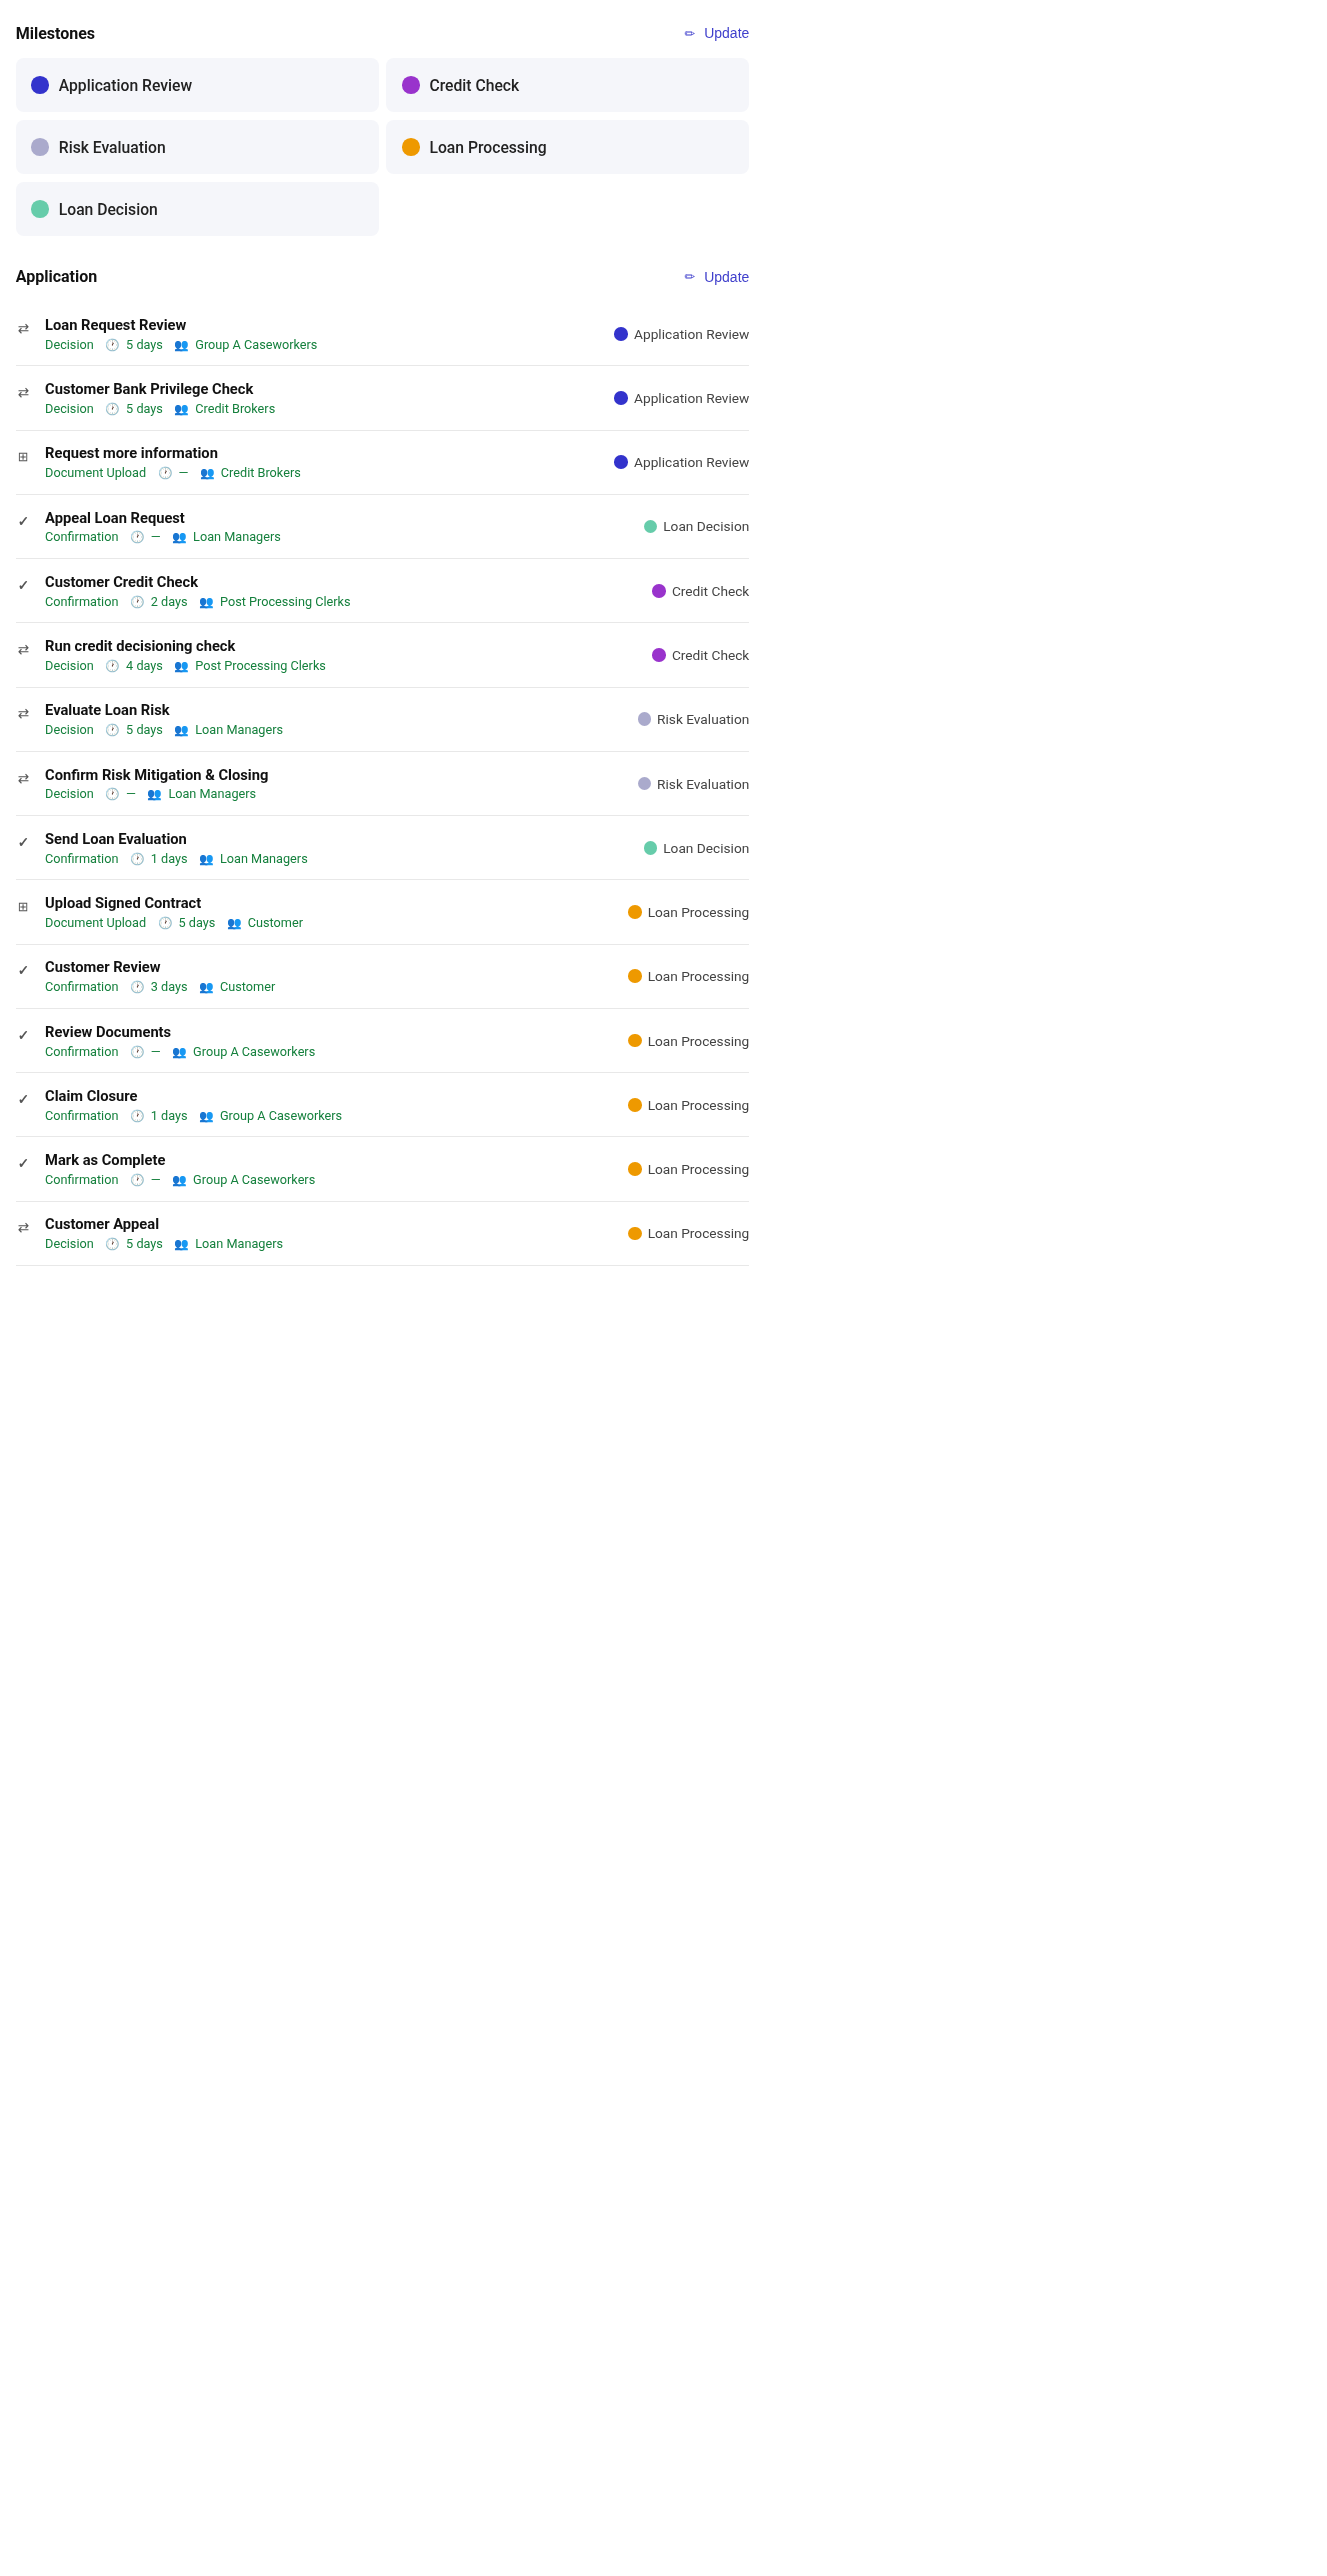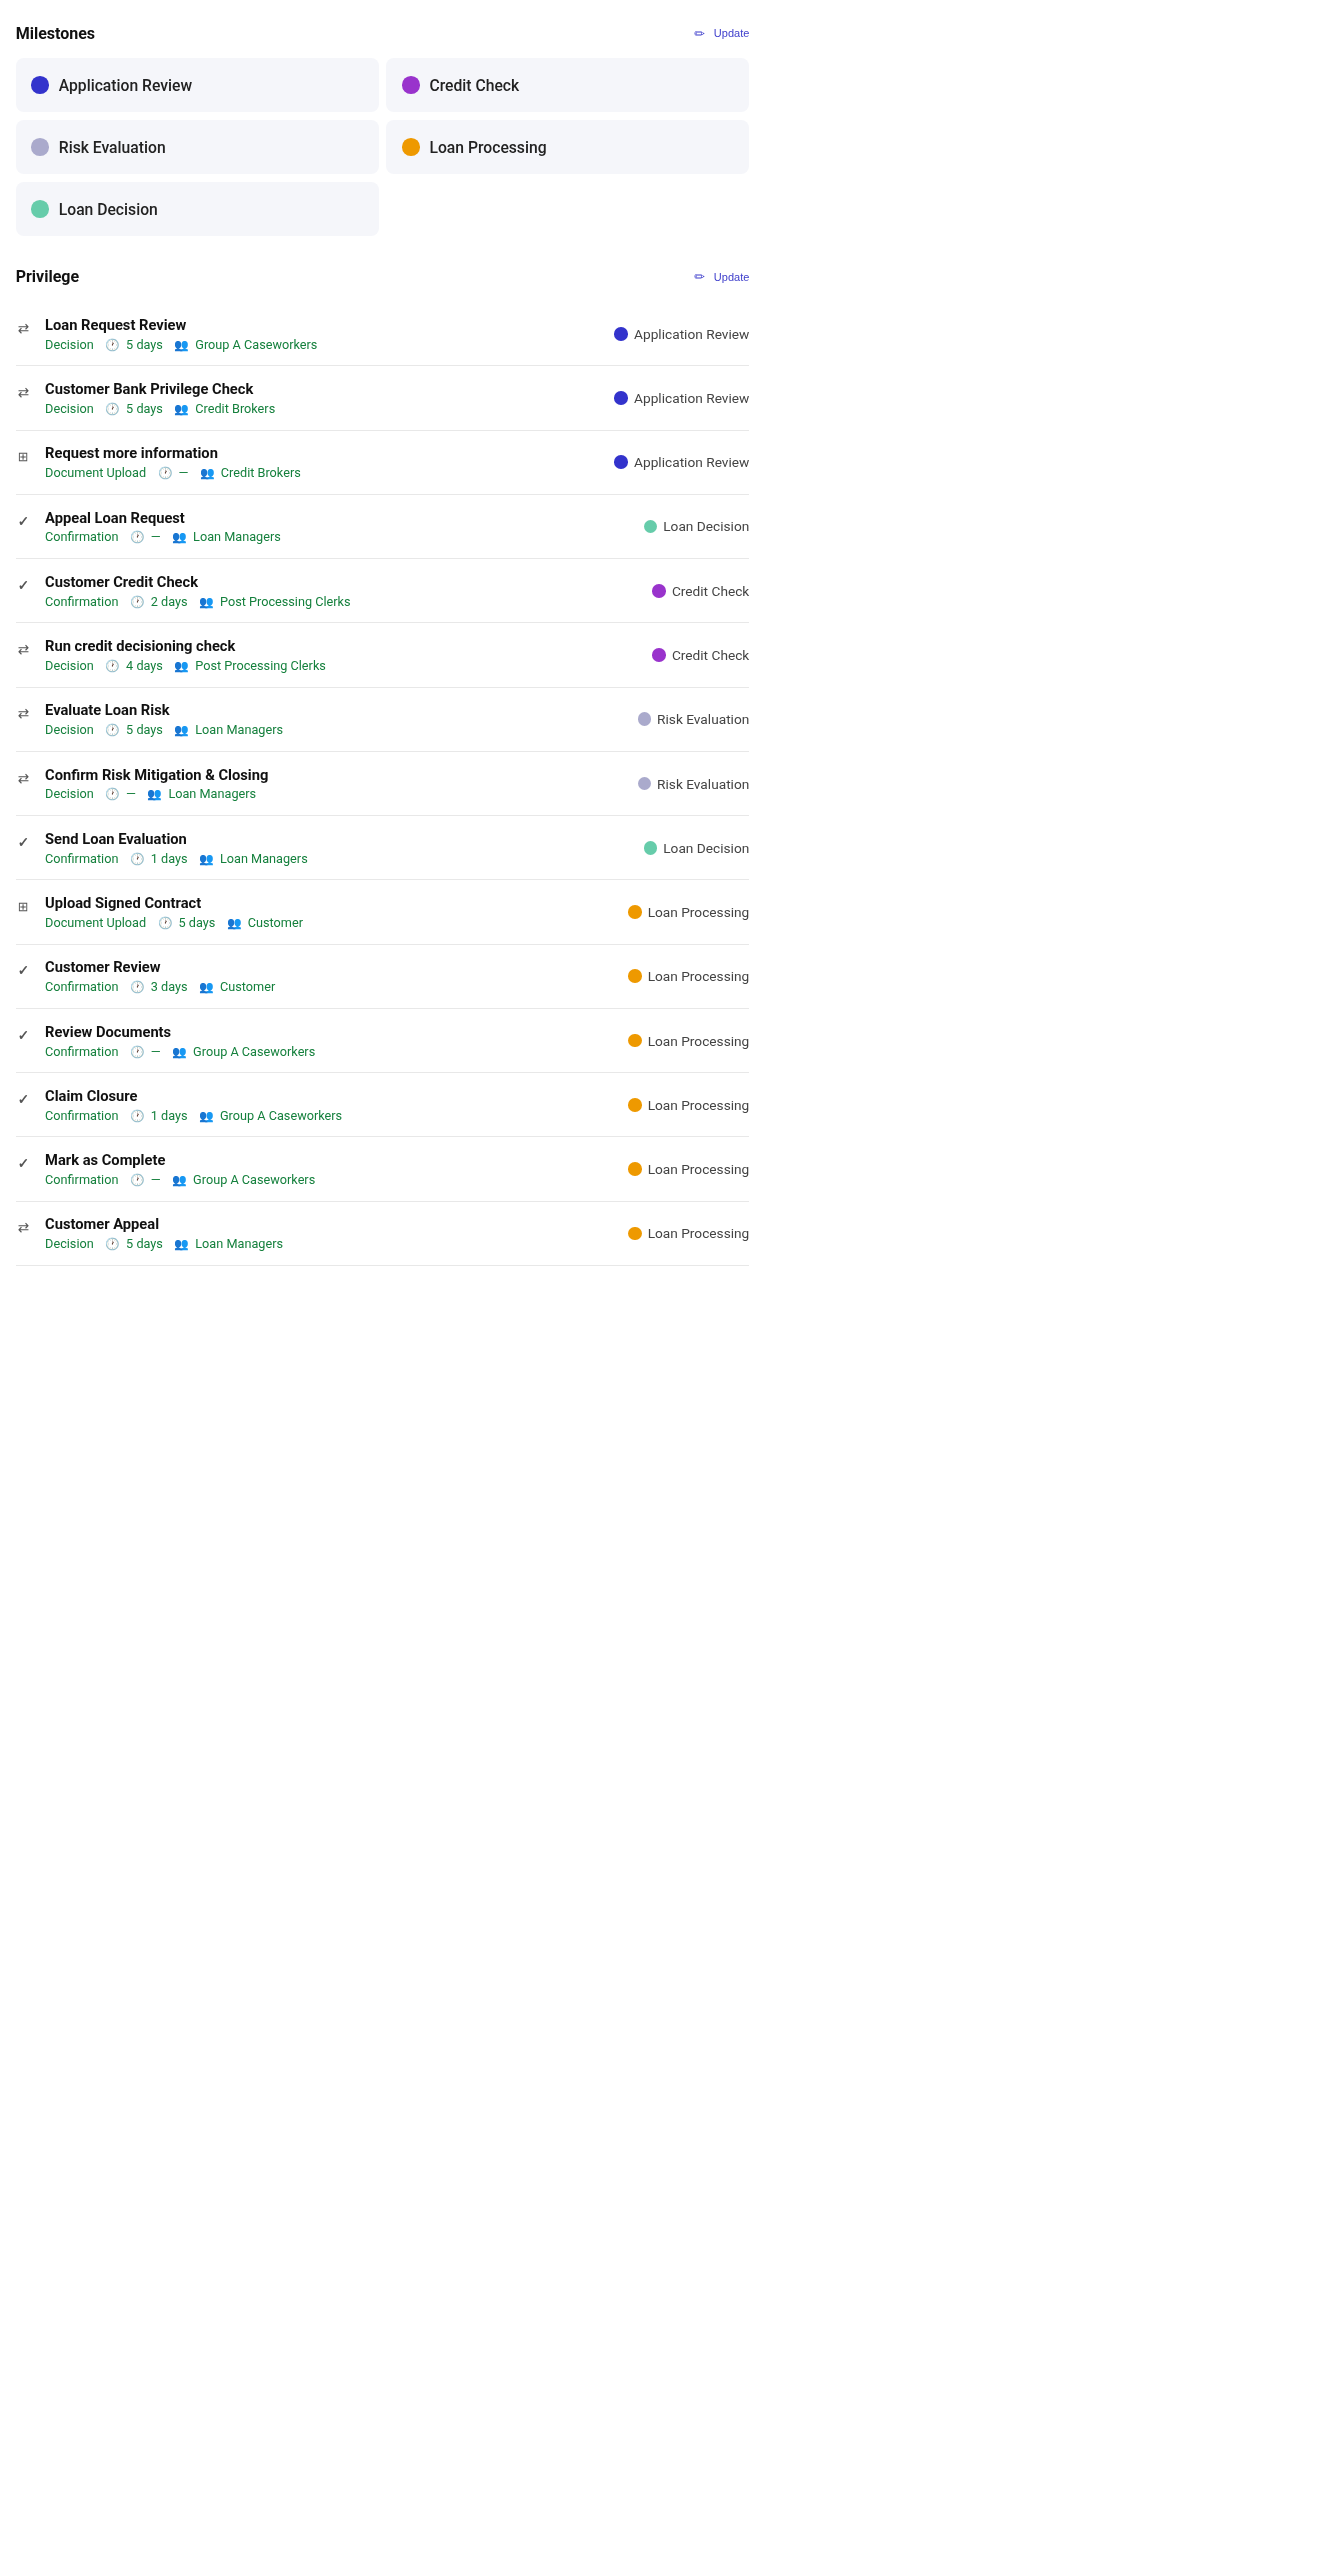--- a/index.html
+++ b/index.html
@@ -21,21 +21,21 @@
     .section-title {
       font-size: 16px;
       font-weight: 700;
       color: #111;
     }
     .update-btn {
       display: flex;
       align-items: center;
       gap: 9px;
       color: #4040cc;
-      font-size: 11px;
+      font-size: 14px;
       font-weight: 500;
       cursor: pointer;
       background: none;
       border: none;
       padding: 0;
     }
     .update-btn .edit-icon {
       font-size: 13.7px;
     }
 
@@ -196,21 +196,21 @@
     </div>
     <div class="milestone-card">
       <div class="milestone-dot" style="background:#66ccaa"></div>
       <span class="milestone-name">Loan Decision</span>
     </div>
     <div></div>
   </div>
 
 <div class="activities-section">
   <div class="section-header">
-    <h2 class="section-title">Privilege</h2>
+    <h2 class="section-title">Application</h2>
     <button class="update-btn">
       <span class="edit-pen edit-icon"></span>
       <span>Update</span>
     </button>
   </div>
   <div id="activities-list">
       <div class="activity-row">
     <div class="activity-left">
       <div class="activity-icon">
             <span class="icon-route"></span>

